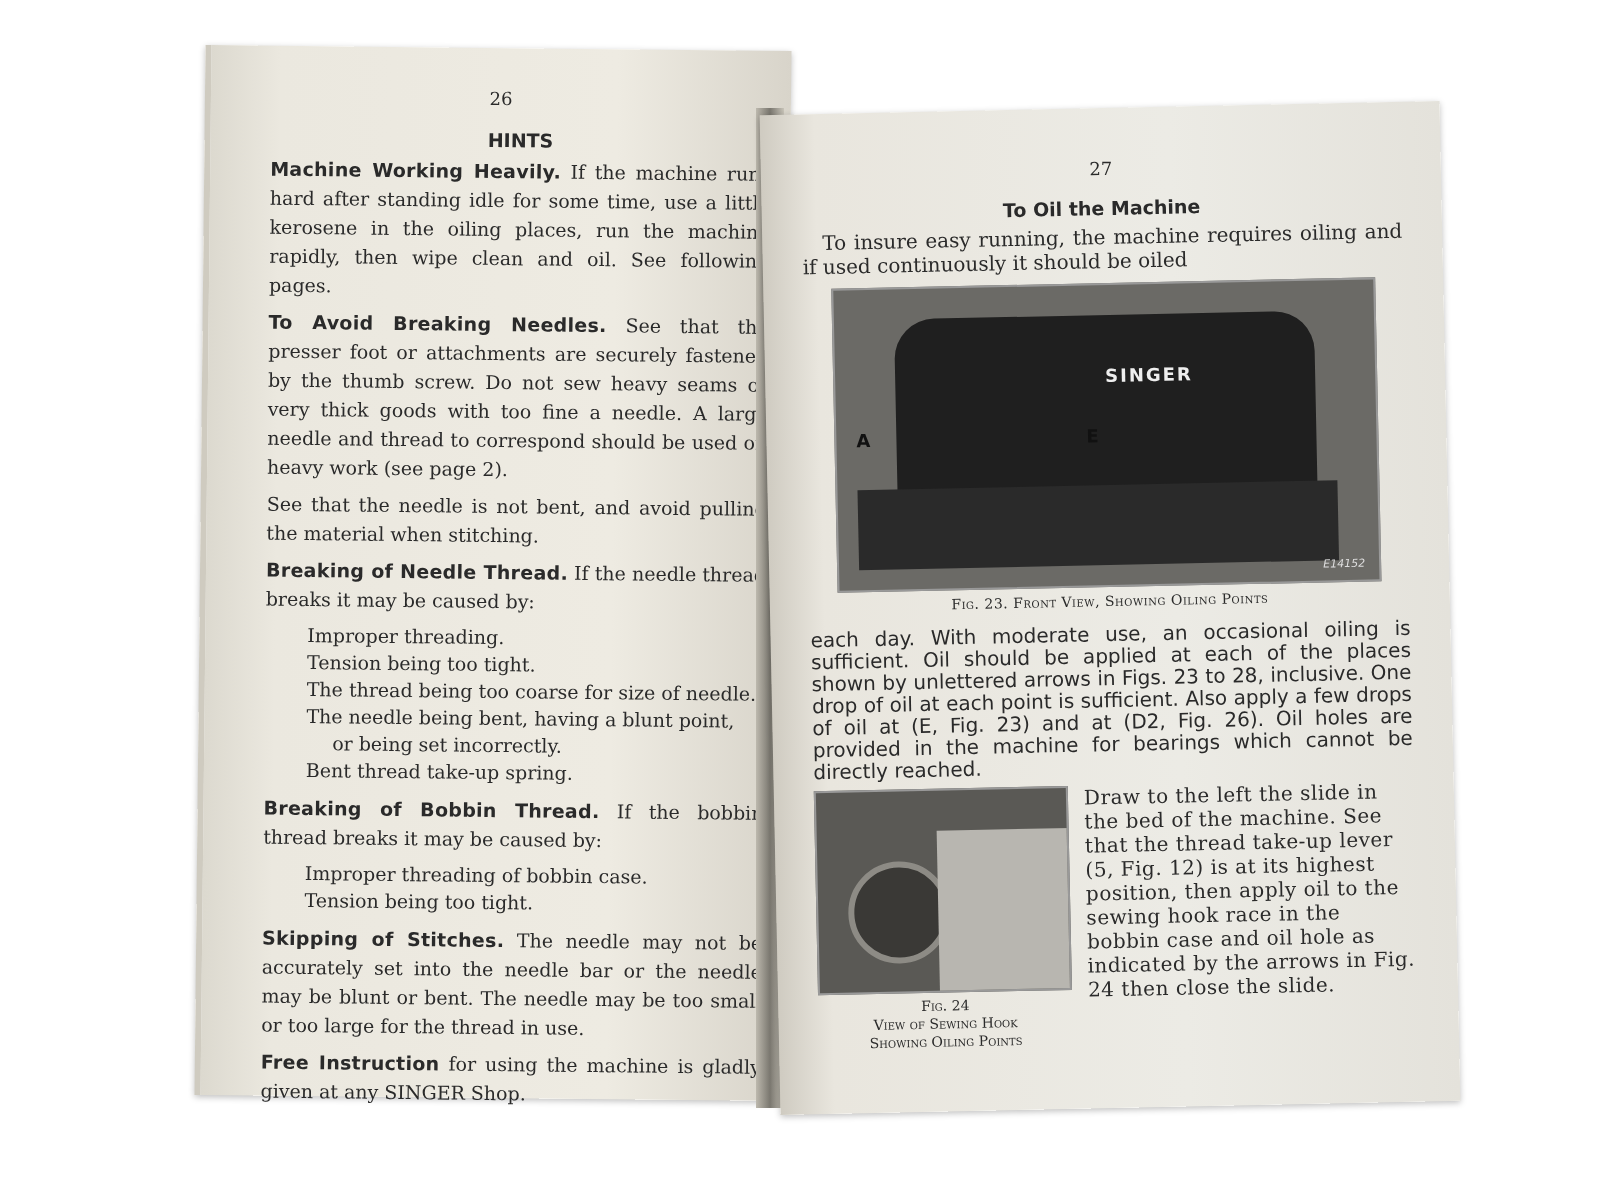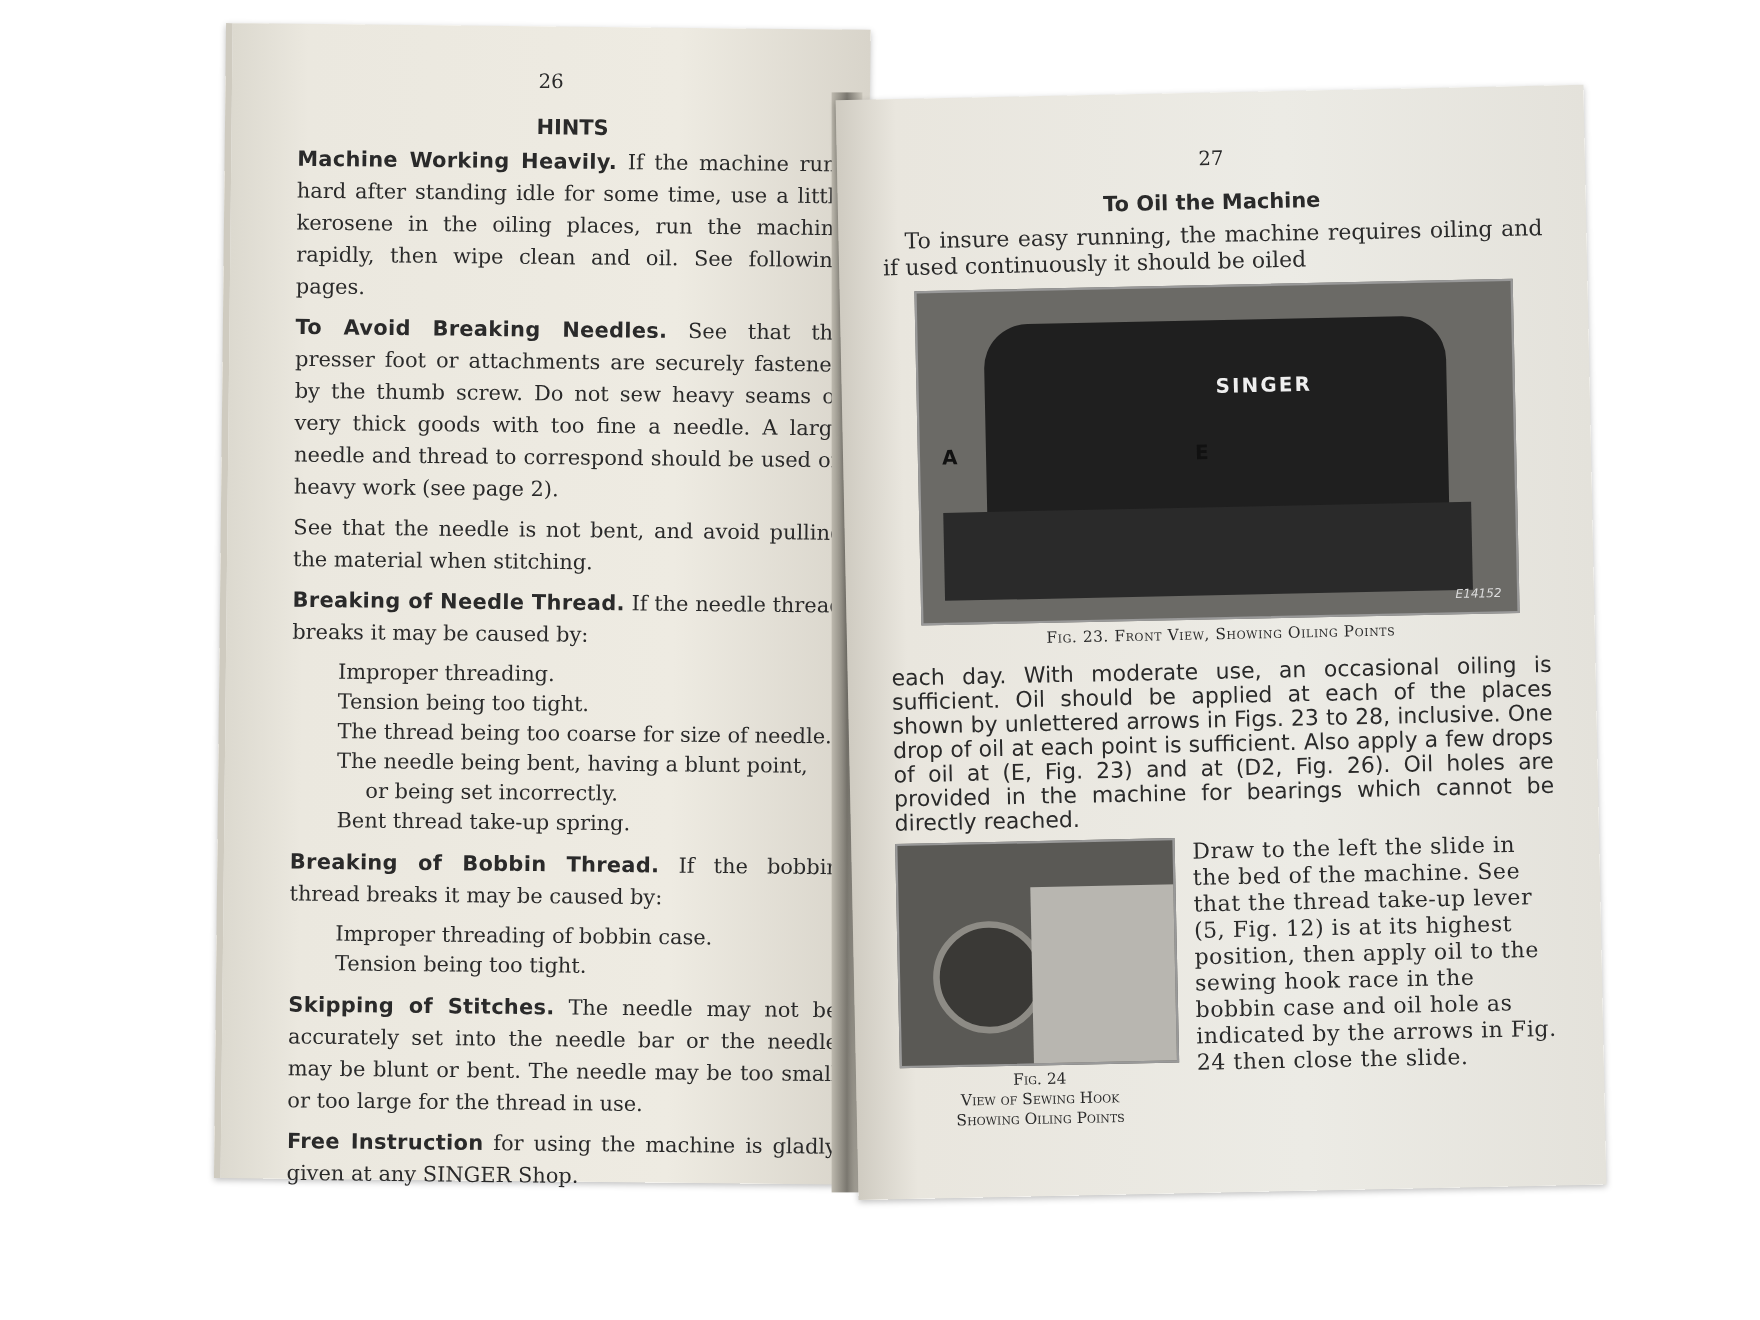--- a/index.html
+++ b/index.html
@@ -1,21 +1,21 @@
 <!DOCTYPE html>
 <html><head>
 <meta charset="utf-8">
 <style>
   html, body { margin:0; padding:0; }
   body {
     width:1600px; height:1200px; background:#ffffff; position:relative; overflow:hidden;
     font-family: "DejaVu Serif", "Liberation Serif", serif;
   }
   .book {
-    position:absolute; left:160px; top:24px; width:1290px; height:1060px;
+    position:absolute; left:160px; top:48px; width:1290px; height:1060px;
   }
   .page {
     position:absolute; background:#e8e5dc; color:#2a2a2a;
     box-shadow: 0 2px 6px rgba(0,0,0,0.25);
   }
   .page-left {
     left:40px; top:0; width:580px; height:1050px;
     transform: rotate(0.6deg);
     background: linear-gradient(90deg,#dcd9cf 0%,#ebe8df 12%,#eeebe2 70%,#d8d4ca 100%);
     border-left:6px solid #cfcbc0;

